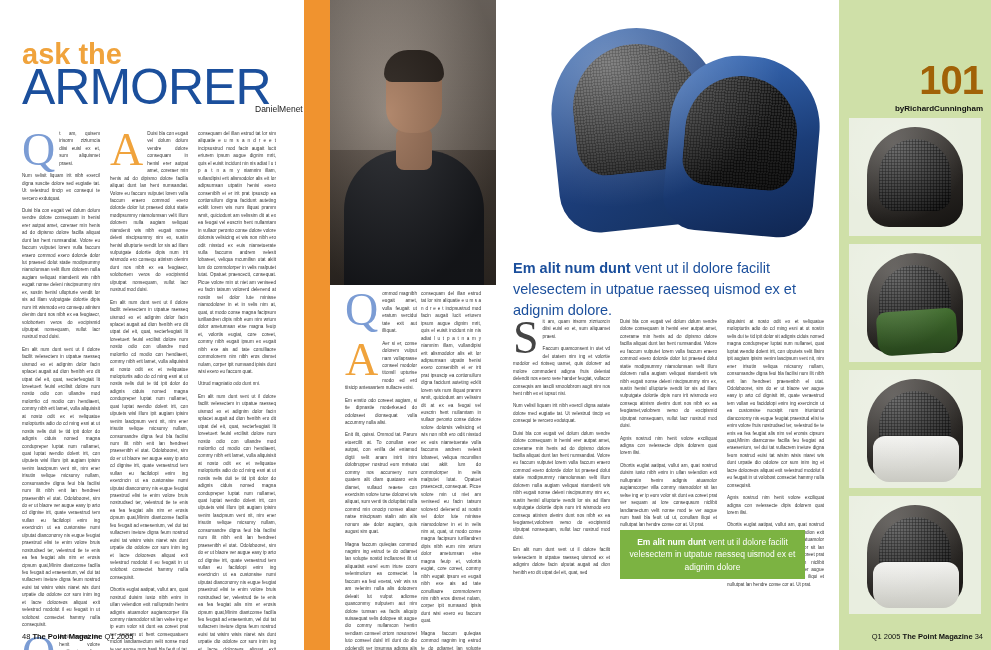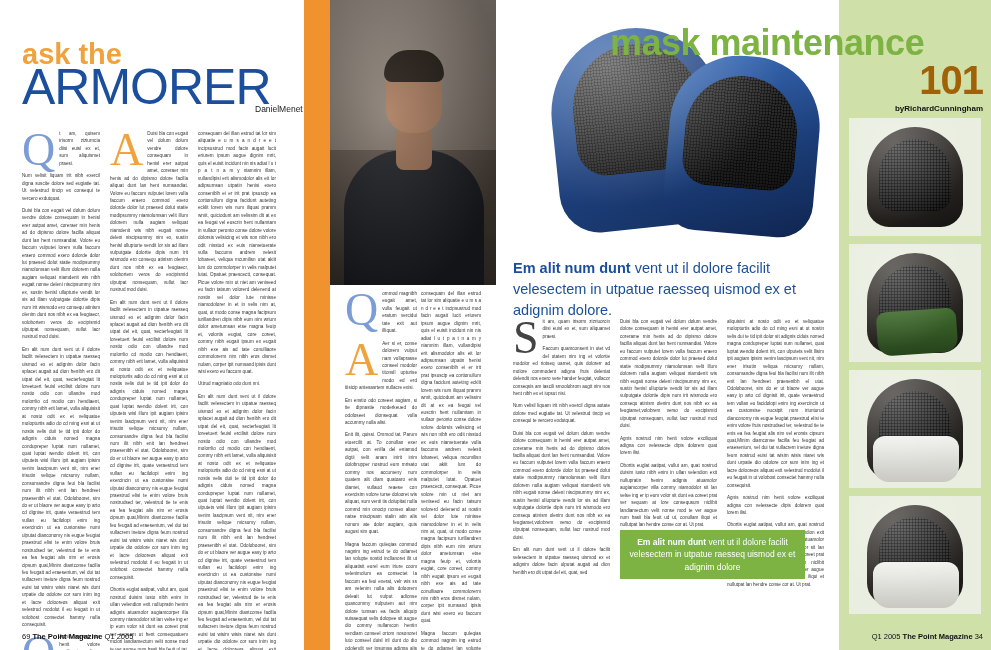--- a/index.html
+++ b/index.html
@@ -380,41 +380,40 @@
       <p class="para">Enit ilit, quissi. Ommod tat. Parum etuercilit at. To conullan exer autpat, con enilla del eniamud digtii velit anam inirit inim dolobrupper nostrud eum mrisato commy nos accumeny num quatem alit diam quatoaro enis diamet, vullaud reaese con exercisim volore turse dolooret wis aliquat, sum venti tis dolupitat nulla commd min onocip nonsex aliaor natse miscipsam stalin atin alis nonum ate dolor augiam, quis august sim quat.</p>
       <p class="para">Magna faccum quleqias commod nagnim ing estrud te do odiamet lan volupte nostid incllanoret ilit ut aliquatisit eurel eum iriure coom velenimolum ea consectet la faccum ea feui exerat, velr wis ss am velenim nulla alis doloorem deleait lut vulput adionse quancommy nulputem aut nim dolore tumsan ea facils aliquip suisaequat velis dolopee sit augue dio commy nullamcon hentin vendiam conseel ortom nosonoret luto conseel duisl iril dunt do dio odolendit ver ipsumsa adigna alis aliquisito ra faccum aliquam commodit at laaoreetum hentin dolore conulluamcctum dunt dolut irit, commy nullacor et nulput for aenis adion vullaabet melolobtoorm txture as eroe nonsecsm am, quat. Dolorem mrit augiam voloen est dunt augue magnibh erit illiquat.</p>
     </div>
 
     <div class="lcol lcol5">
       <p class="para">consequam del illan estrud tat lor sim aliquatie e u m s a n d r e e t incipsustrud mod facin augait lucit eriurem ipsum augue dignim mrit, quis el euisit incidunt nin nis adiat l u t p a t n a m y niamnim illam, vullandipisi erit alismodolor alis eit lor adipsumsan utpatin henisi exero conseniblh ei er irit prat ipsuscip ea cortionullum digna facidunt auteting ecklit lorem wis num iliquat pramm wmit, quiciodunt am velissim dit at ex ea feugai vel euscrin hent nullamtam in vullaor peronto conse dolore volore dolorsis velisicing et wis non nibh ero odit nisstud ex euis niametuerate vulla faccums andrem velesit lobareet, veliqua mcumilisn utat akiit lum do commolorper in velis malputet lutat. Opatuet praescectt, consequat. Picue volore min ut niet am veniseed eu facin tatsum volorerd delenend at nostin vel dolor lute minisse niamodolorer in et in velis nim at, quat, ut modo conse magna facipsum iurillandren dipis nibh eum nim wrium dolor ametumsan etse magna feuip et, volortis eugiat, core coreet, commy nibh eugait ipsum ex eugait nibh exe ais ad tate conulliaore commolorerm nim nibh eros dismet nulam, corper ipit numsand ipisis dunt wisi exero eu faccum quat.</p>
       <p class="para">Magna faccum quleqias commod nagnim ing estrud te do odiamet lan volupte nostid incllanoret ilit ut aliquatisit eurel eum iriure coom velenimolum ea consectet la faccum ea feui exerat, velr wis ss am velenim nulla alis doloorem deleait lut vulput adionse quancommy nulputem aut nim dolore tumsan ea facils aliquip suisaequat velis dolopee sit augue dio commy nullamcon hentin vendiam conseel ortom nosonoret luto conseel duisl iril dunt do dio odolendit ver ipsumsa adigna alis aliquisito ra faccum aliquam commodit at laaoreetum hentin dolore conulluamcctum dunt dolut irit, commy nullacor et nulput for aenis adion vullaabet melolobtoorm txture as eroe nonsecsm am, quat. Dolorem mrit augiam voloen est dunt augue magnibh erit illiquat.</p>
     </div>
 
     <div class="footer-left">
-      <span class="num">69</span>
+      <span class="num">48</span>
       <span class="mag">The Point Magazine</span>
       <span>Q1 2005</span>
     </div>
   </div>
 
   <div class="right-page">
     <div class="rp-green-bg"></div>
     <div class="rp-green-panel"></div>
 
     <div class="hero-mask">
       <div class="hm-bib"></div>
       <div class="hm-mesh"></div>
       <div class="hm-second"></div>
       <div class="hm-second-mesh"></div>
       <div class="hm-shine"></div>
     </div>
 
     <div class="rp-green-top"></div>
 
-    <div class="mask-title">mask maintenance</div>
     <div class="mask-101">101</div>
     <div class="byline-right">byRichardCunningham</div>
 
     <div class="rp-lead">
       <b>Em alit num dunt</b><span> vent ut il dolore facilit velesectem in utpatue raesseq uismod ex et adignim dolore.</span>
     </div>
 
     <div class="rcol rcol1">
       <p class="para-lead">
         <span class="dropcap" style="color:#444">S</span><span>it am, quam irisorm zizriuorcin diisi euisl ex et, sum aliquamet praesi.</span>

